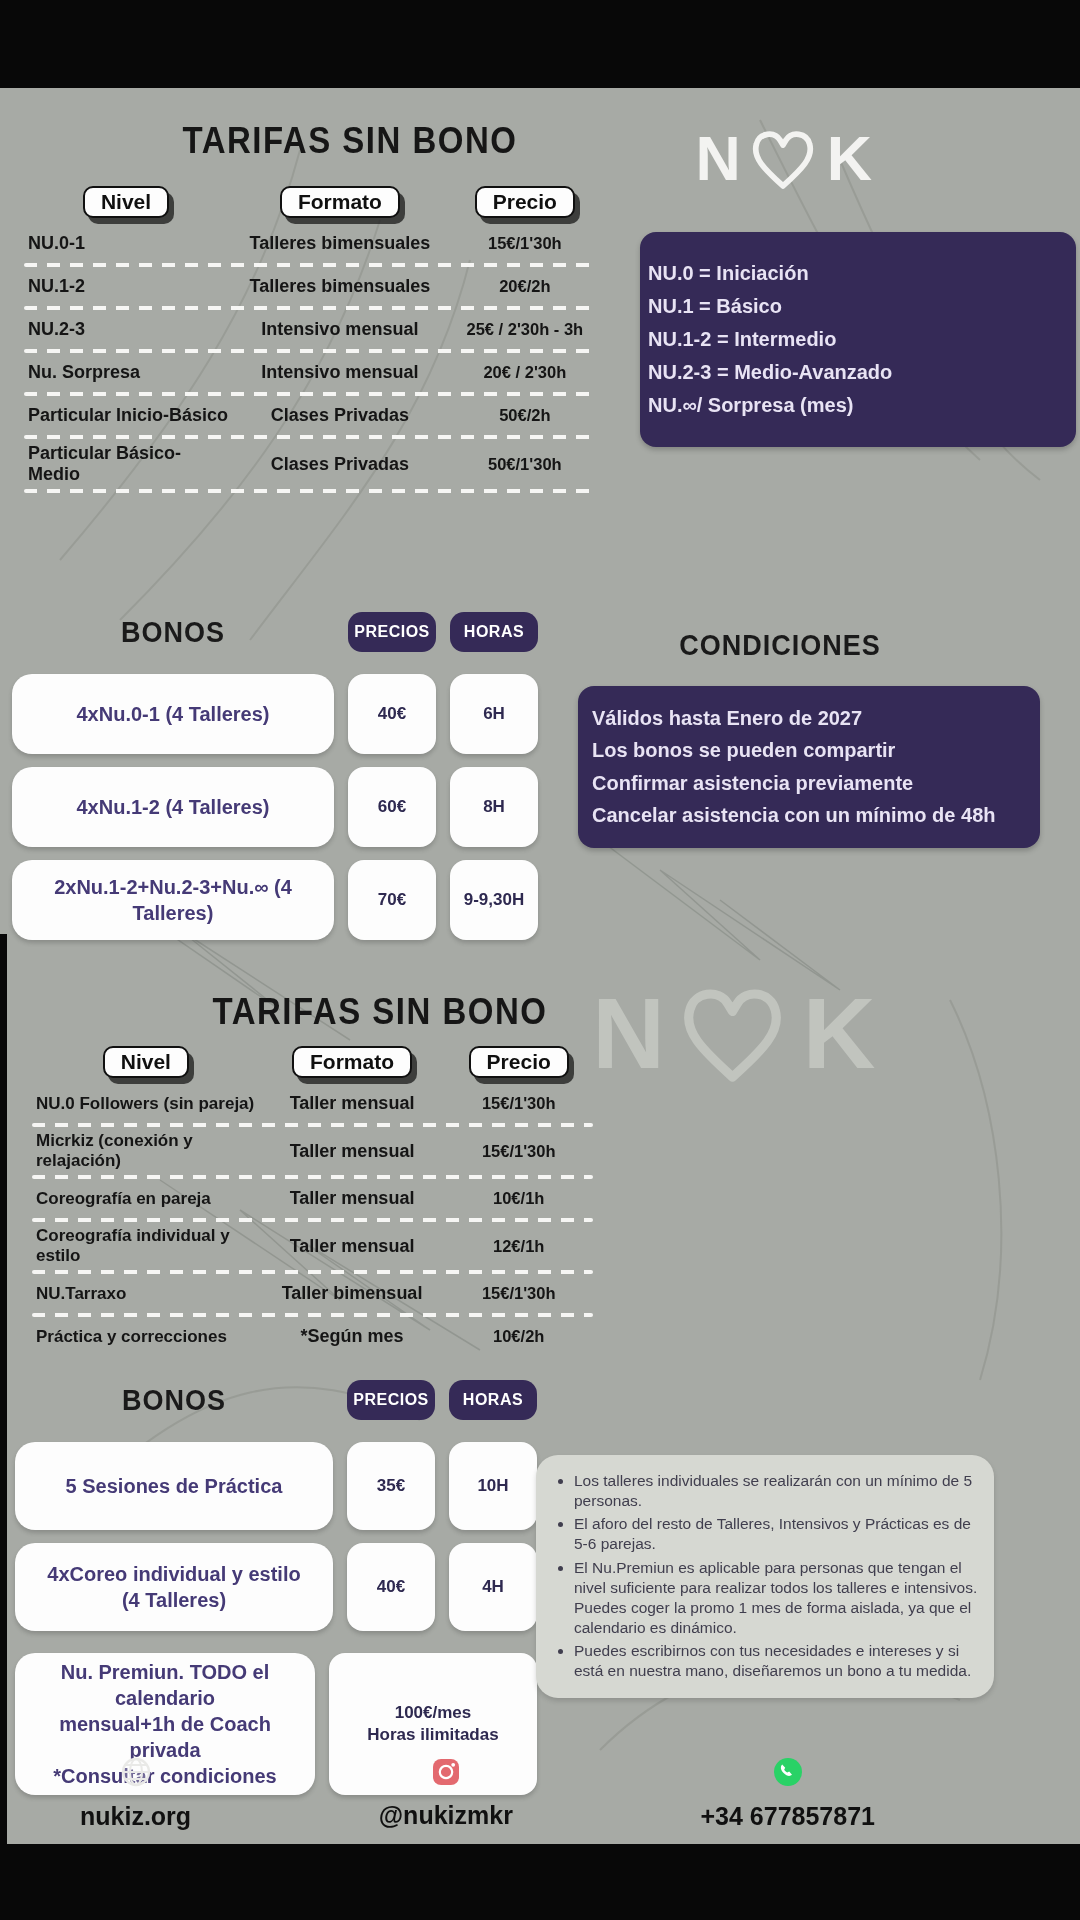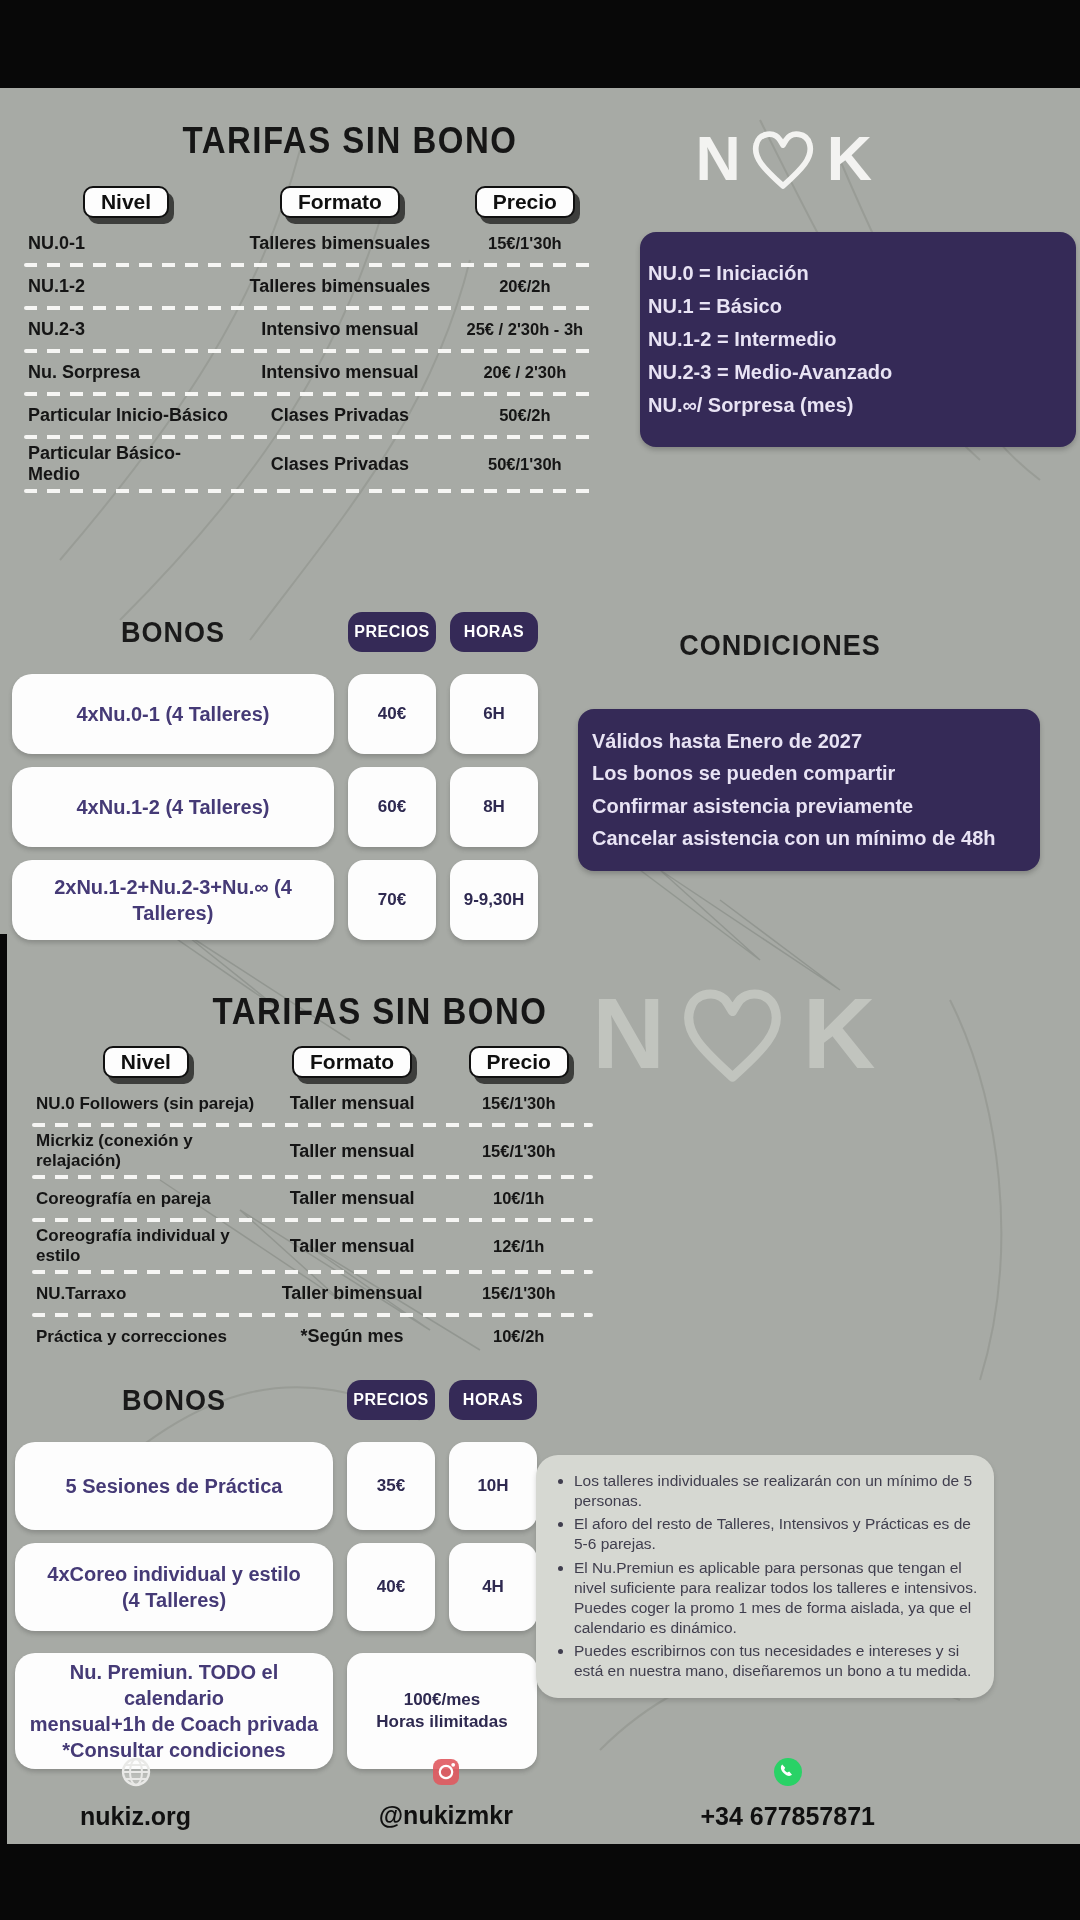--- a/index.html
+++ b/index.html
@@ -40,40 +40,40 @@
   .formato{font-weight:700;font-size:18px;text-align:center;}
   .precio{font-weight:700;font-size:16.5px;text-align:center;}
   .dash{height:4px;margin:4px 2px;border-radius:2px;
         background:repeating-linear-gradient(90deg,#f6f6f4 0 13px,transparent 13px 23px);}
 
   .purple-box{position:absolute;background:#352a57;border-radius:16px;color:#e8e3f4;
               z-index:2;box-shadow:0 3px 5px rgba(30,30,30,.25);}
   #levels{top:232px;left:640px;width:420px;padding:20px 8px;font-size:20px;font-weight:600;}
   .levels-line{margin:10px 0;}
   #cond-title{position:absolute;top:630px;left:560px;width:440px;text-align:center;z-index:2;}
-  #cond-box{top:686px;left:578px;width:434px;padding:16px 14px;font-size:20px;font-weight:600;line-height:1.62;margin-top:23px;}
+  #cond-box{top:686px;left:578px;width:434px;padding:16px 14px;font-size:20px;font-weight:600;line-height:1.62;}
 
   .bonos{position:absolute;z-index:2;}
   #bonos1{top:612px;left:12px;width:526px;}
   #bonos2{top:1380px;left:15px;width:522px;}
   .bonos-head{display:flex;align-items:center;gap:14px;margin-bottom:22px;}
   .bonos-title{flex:1;text-align:center;}
   .col-pill{width:88px;background:#352a57;color:#ffffff;font-weight:700;font-size:16px;text-align:center;
             padding:11px 0;border-radius:14px;letter-spacing:.5px;}
   .bonos-row{display:flex;gap:14px;margin-bottom:13px;}
   .bonos-label{flex:1;background:#fdfdfd;border-radius:20px;display:flex;align-items:center;justify-content:center;
                text-align:center;font-weight:700;font-size:20px;color:#453a76;min-height:68px;white-space:pre-line;
                line-height:1.3;padding:6px 10px;box-shadow:0 3px 4px rgba(40,40,40,.22);}
   .bonos-val{width:88px;background:#fdfdfd;border-radius:16px;display:flex;align-items:center;justify-content:center;
              font-weight:700;font-size:17px;color:#2e2950;white-space:pre-line;text-align:center;line-height:1.3;
              box-shadow:0 3px 4px rgba(40,40,40,.22);}
   #bonos2 .bonos-label,#bonos2 .bonos-val{min-height:76px;}
   .premium-row{margin-top:22px;}
   .premium-row .bonos-label{min-height:108px;}
-  .bonos-val.wide{width:190px;min-height:108px;}
+  .bonos-val.wide{width:208px;min-height:108px;}
 
   #notes{position:absolute;top:1455px;left:536px;width:458px;background:#d6d8d2;border-radius:22px;
          padding:16px 16px 14px 10px;z-index:2;box-shadow:0 3px 5px rgba(40,40,40,.18);box-sizing:border-box;}
   #notes ul{margin:0;padding-left:28px;color:#403e4e;}
   #notes li{font-size:15.5px;line-height:1.3;font-weight:500;margin-bottom:3px;}
 
   #footer{position:absolute;top:1760px;left:0;width:100%;height:64px;display:flex;align-items:center;
           justify-content:space-between;padding:0 205px 0 80px;box-sizing:border-box;z-index:4;}
   .f-item{display:flex;align-items:center;gap:12px;font-size:25px;font-weight:700;color:#101010;cursor:pointer;flex-direction:column;}
   .f-item svg{display:block;}

